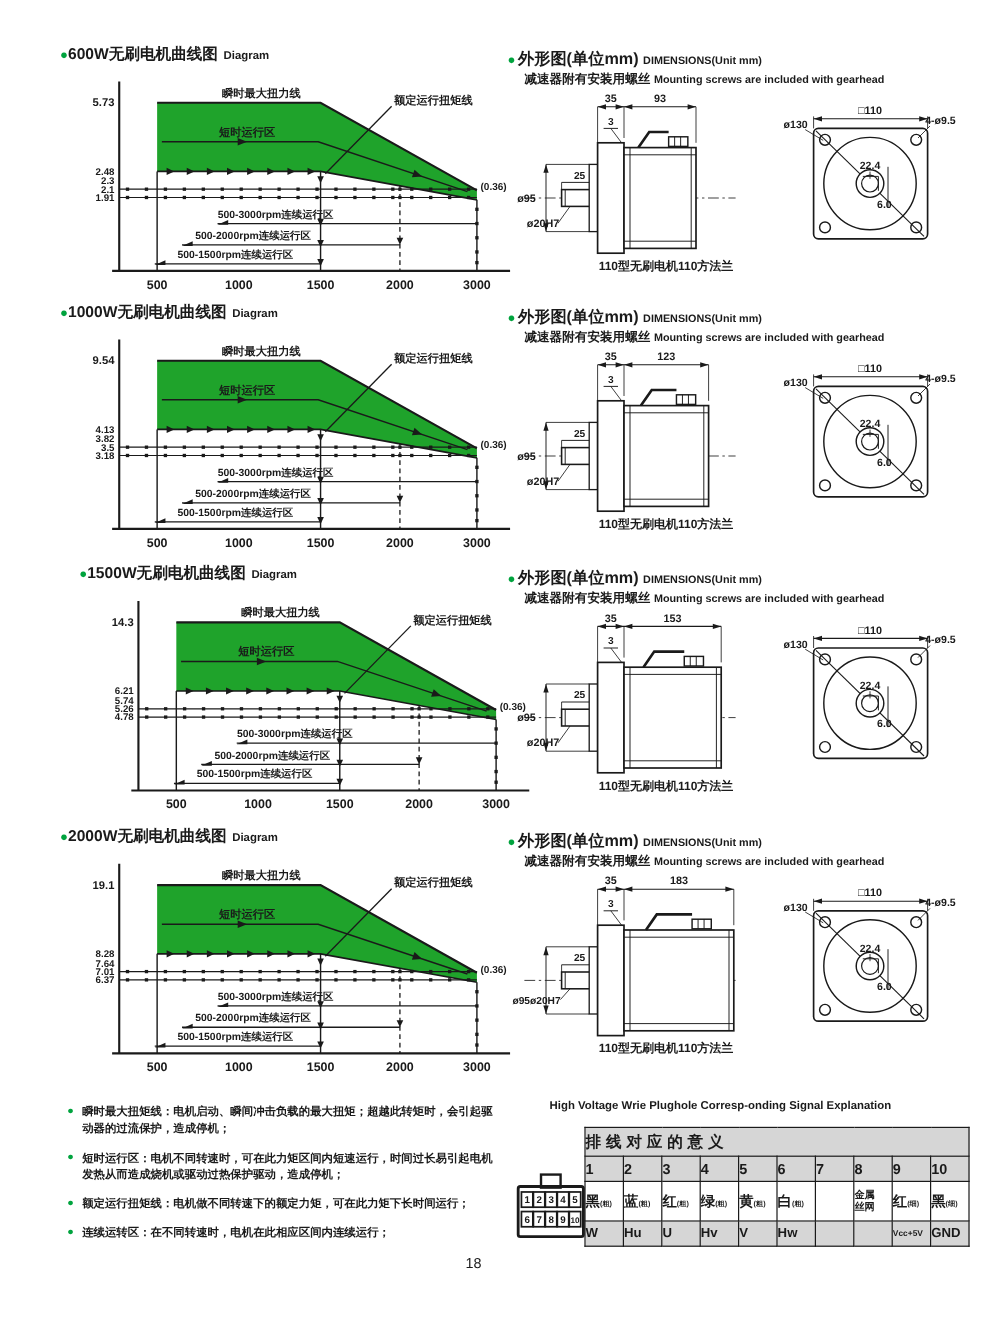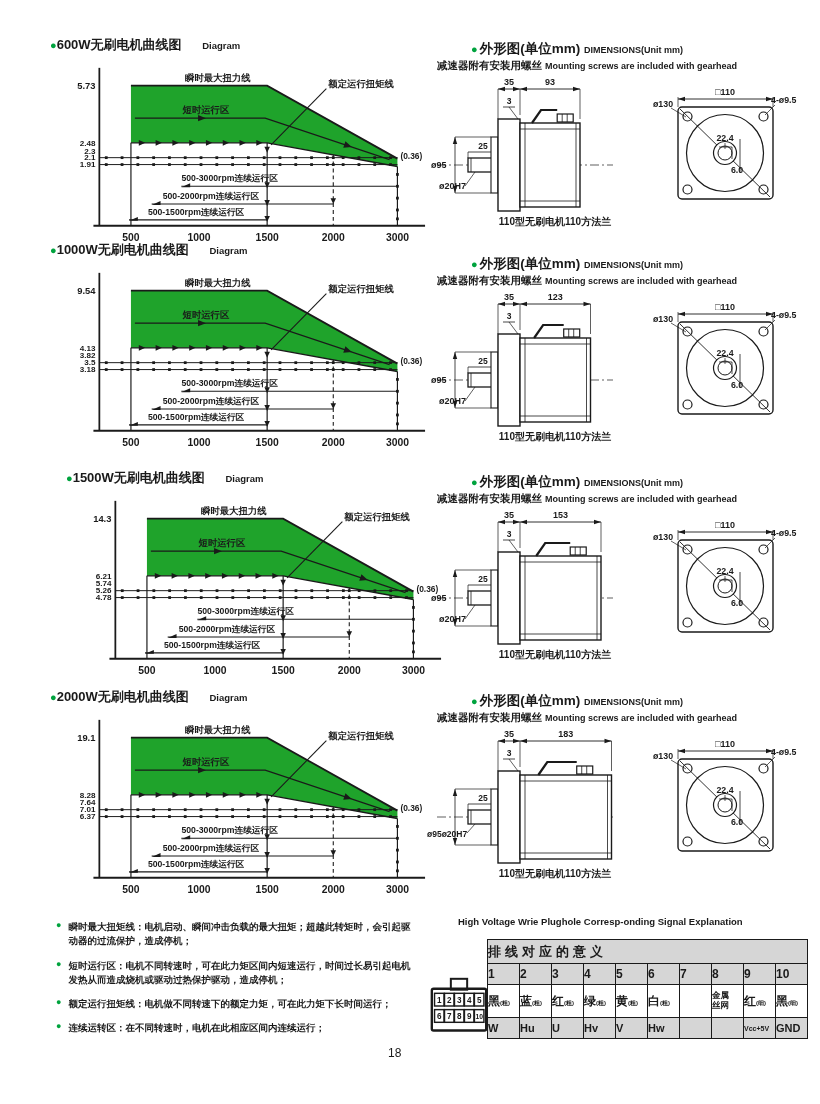--- a/index.html
+++ b/index.html
@@ -1,22 +1,22 @@
 <!DOCTYPE html>
 <html><head>
 <meta charset="utf-8">
 <style>
   html,body{margin:0;padding:0;background:#fff;}
   .page{position:relative;width:820px;height:1104px;background:#fff;overflow:hidden;
         font-family:"Liberation Sans",sans-serif;color:#1a1a1a;}
   .sec{position:absolute;}
   .sec-title{font-size:13px;font-weight:bold;white-space:nowrap;}
   .sec-title .bullet{font-size:11px;}
-  .sec-title .en{font-size:9.5px;margin-left:17px;}
-  .dim-title{font-size:13.5px;font-weight:bold;white-space:nowrap;margin-left:48px;}
+  .sec-title .en{font-size:9.5px;margin-left:1px;}
+  .dim-title{font-size:13.5px;font-weight:bold;white-space:nowrap;}
   .dim-title .bullet{font-size:11px;margin-right:2px;}
   .dim-title .en{font-size:9px;}
   .dim-sub{font-size:10.5px;font-weight:bold;margin:1px 0 0 14px;white-space:nowrap;}
   .dim-sub .en{font-size:9px;}
   .chart-host{margin-top:2px;}
   svg text{font-family:"Liberation Sans",sans-serif;fill:#1a1a1a;}
   .note{display:flex;gap:7px;margin-bottom:10px;font-size:9.5px;font-weight:bold;line-height:1.5;}
   .note .bullet{font-size:9px;line-height:1.2;}
   .wiring-title{font-size:12.5px;font-weight:bold;}
   .wiring-title .bullet{font-size:10.5px;}
@@ -134,21 +134,21 @@
           <line x1="133" y1="132" x2="352" y2="132" stroke="#1a1a1a" stroke-width="1.1"></line>
           <polygon points="133,133 142,129 142,133" fill="#1a1a1a"></polygon>
           <text x="163" y="145" font-size="8.8" text-anchor="middle" font-weight="bold">500-2000rpm连续运行区</text>
           <line x1="103" y1="150" x2="287" y2="150" stroke="#1a1a1a" stroke-width="1.1"></line>
           <polygon points="103,151 112,147 112,151" fill="#1a1a1a"></polygon>
           <text x="148" y="161" font-size="8.8" text-anchor="middle" font-weight="bold">500-1500rpm连续运行区</text>
           <line x1="80" y1="166" x2="220" y2="166" stroke="#1a1a1a" stroke-width="1.1"></line>
           <polygon points="80,167 89,163 89,167" fill="#1a1a1a"></polygon>
         </svg></div>
   </section>
-  <section class="sec" style="left:50px;top:241px;width:382px;">
+  <section class="sec" style="left:50px;top:251px;width:382px;">
     <div class="sec-title"><span class="bullet" style="color:#00a33e;">●</span><span class="zh">1000W无刷电机曲线图</span> <span class="en">Diagram</span></div>
     <div class="chart-host"><svg viewBox="0 0 385 192" width="380">
           <polygon points="82,30 220,30 352,104 352,112 220,88 82,88" fill="#1fa32b"></polygon>
           <polyline points="82,30 220,30 352,104" fill="none" stroke="#1a1a1a" stroke-width="1.8"></polyline>
           <polyline points="82,88 220,88 352,112" fill="none" stroke="#1a1a1a" stroke-width="1.4"></polyline>
           <line x1="50" y1="12" x2="50" y2="172" stroke="#1a1a1a" stroke-width="1.8"></line>
           <line x1="44" y1="172" x2="380" y2="172" stroke="#1a1a1a" stroke-width="1.8"></line>
           <text x="82" y="187" font-size="10.5" text-anchor="middle" font-weight="bold">500</text>
           <text x="151" y="187" font-size="10.5" text-anchor="middle" font-weight="bold">1000</text>
           <text x="220" y="187" font-size="10.5" text-anchor="middle" font-weight="bold">1500</text>

